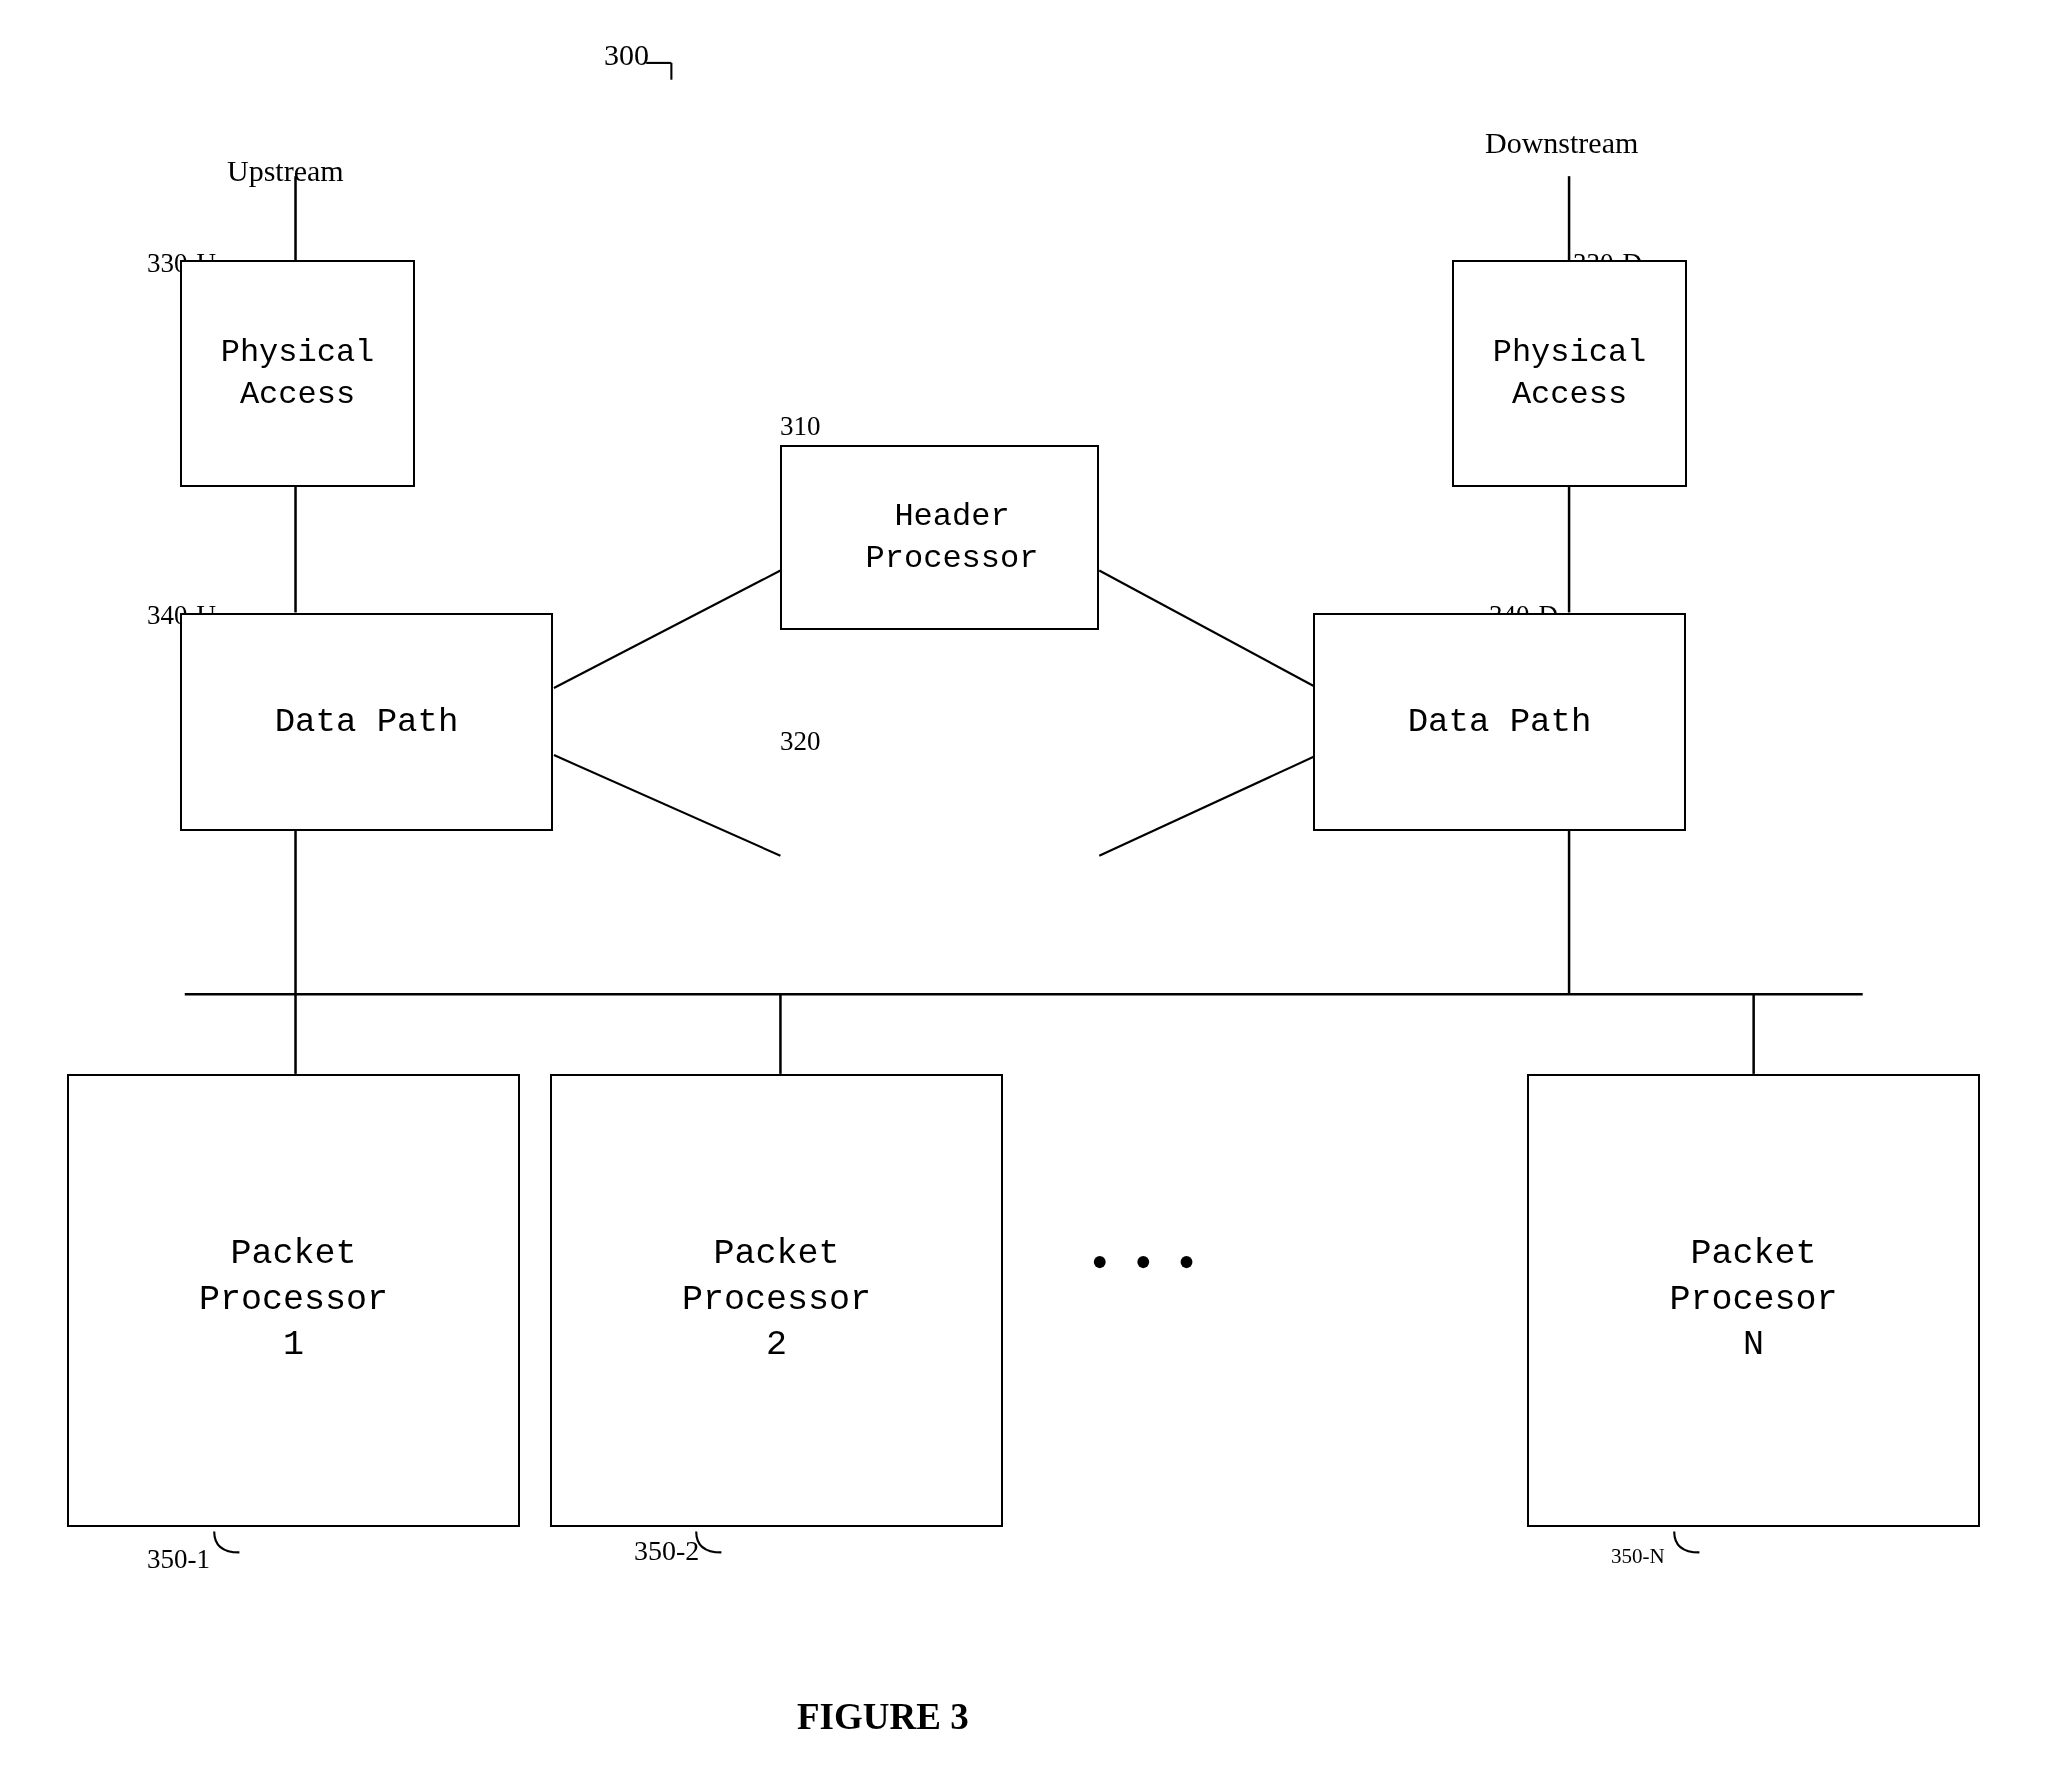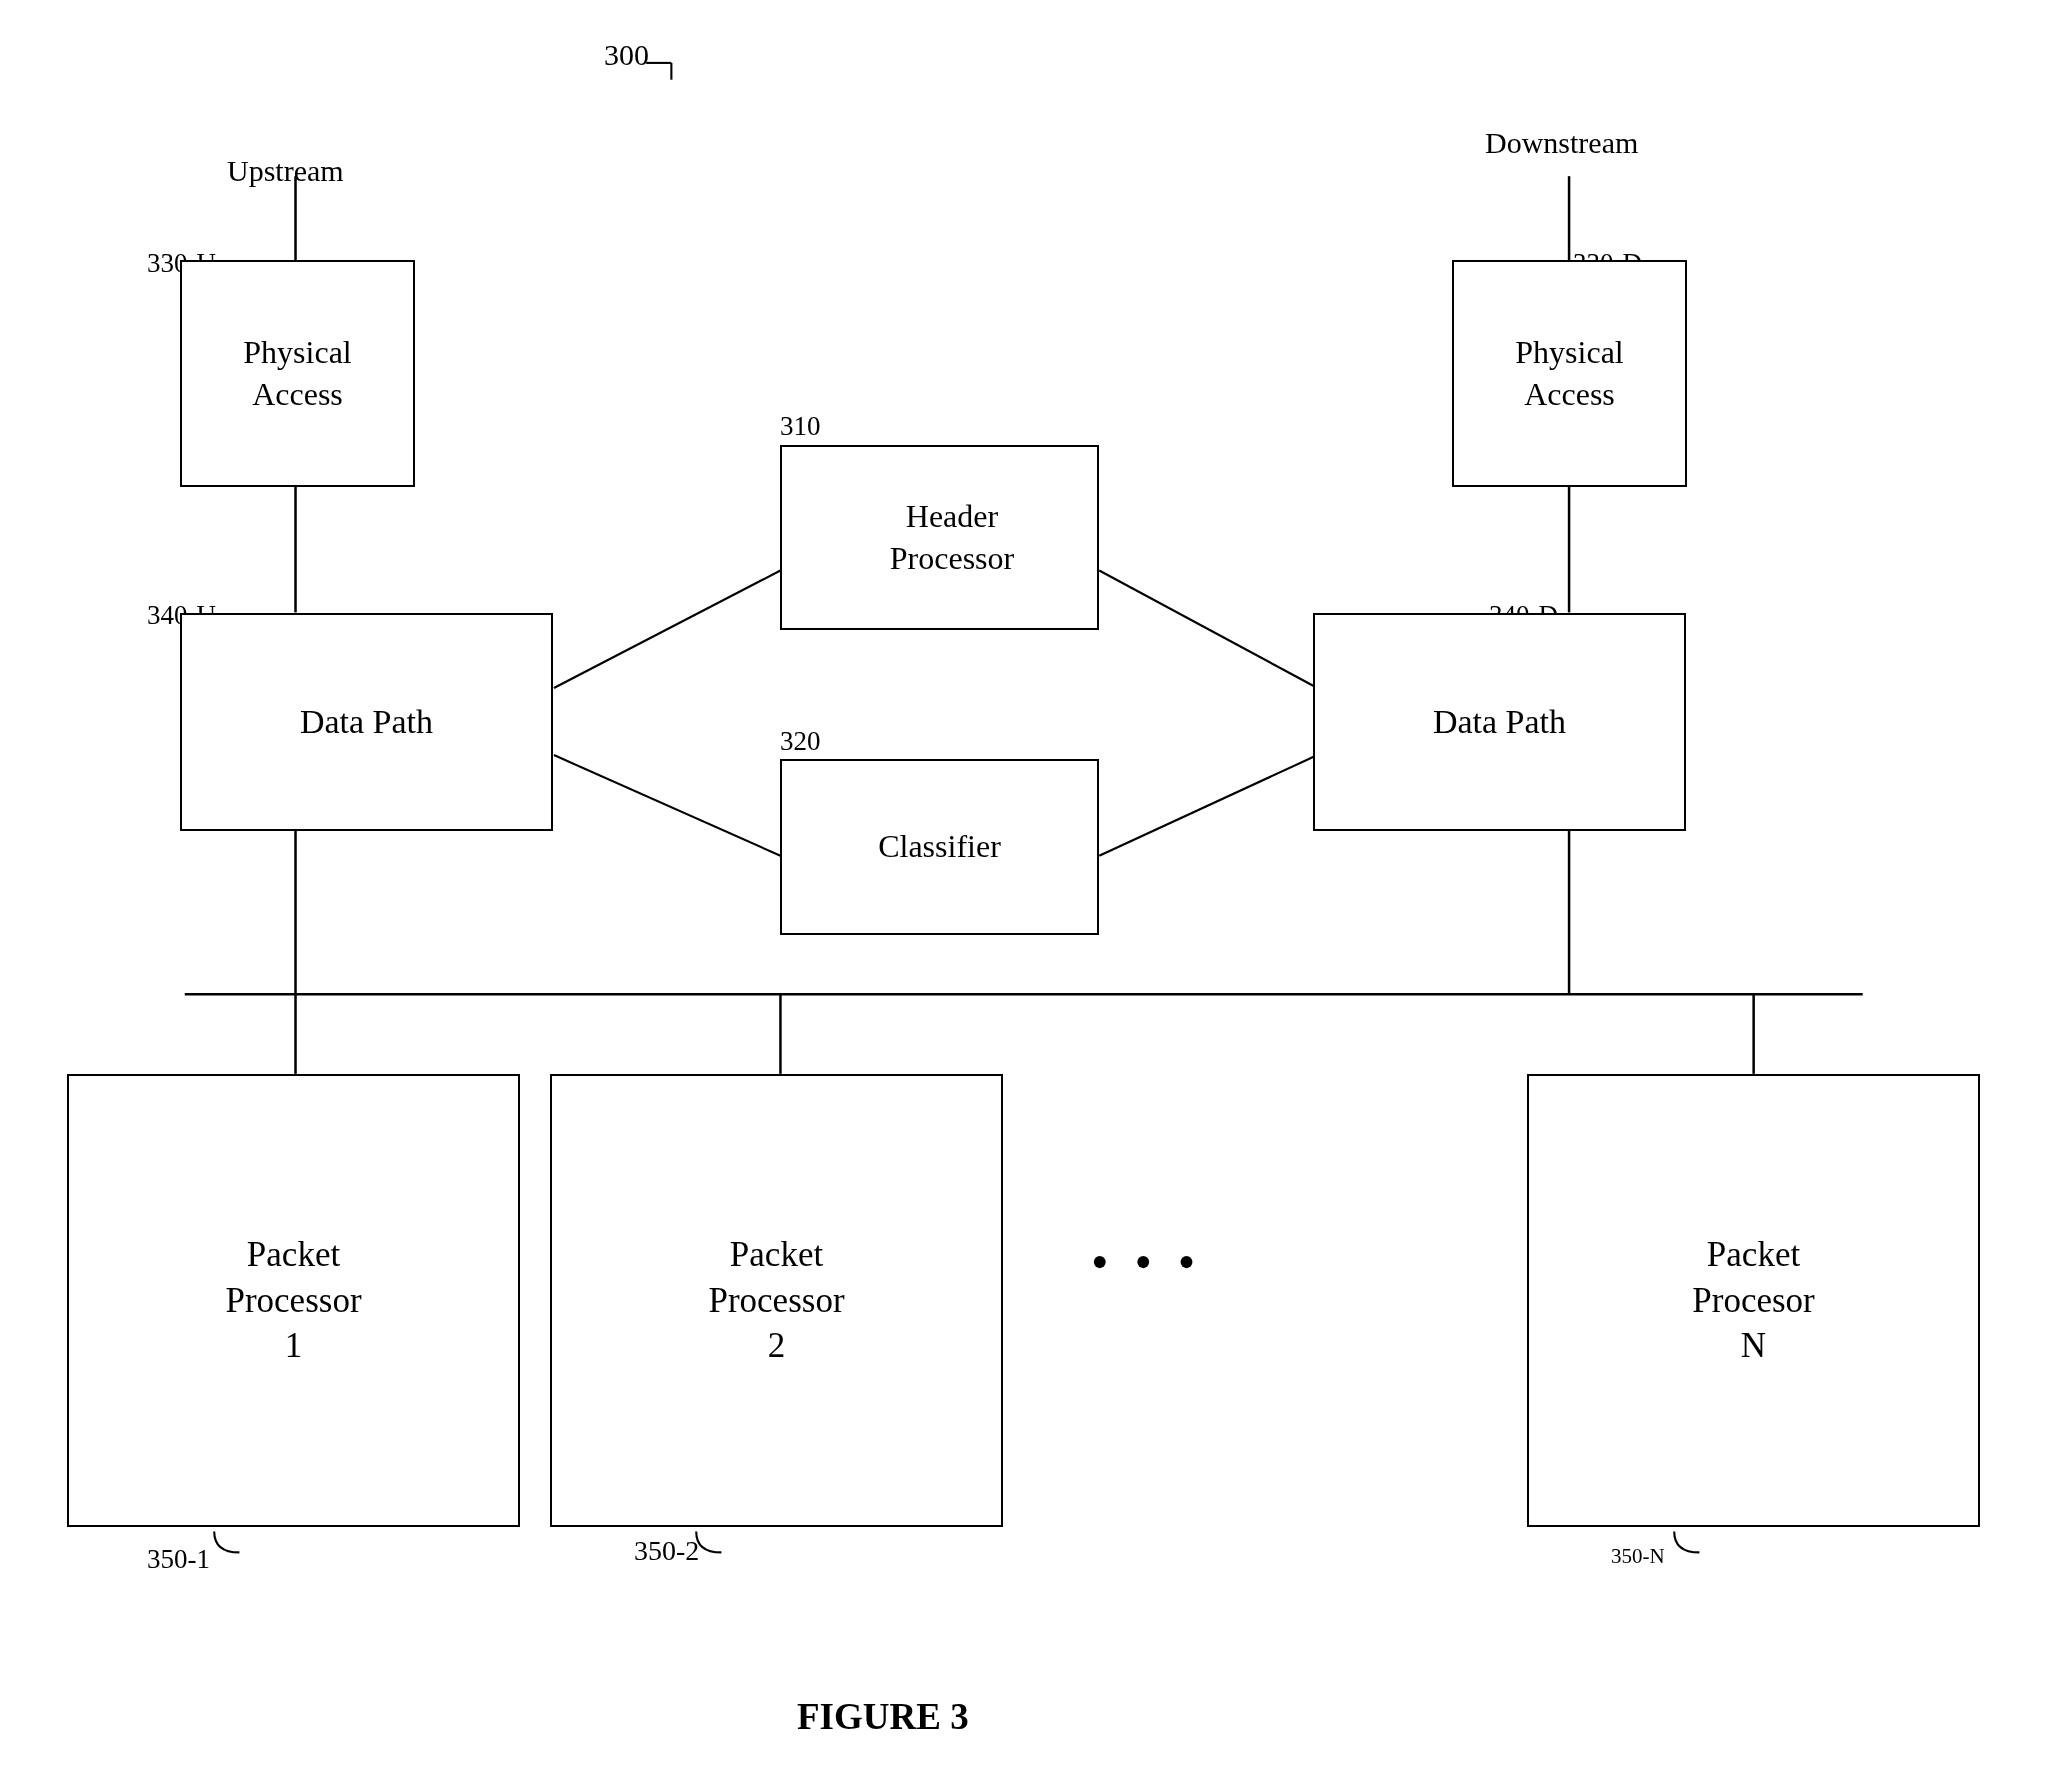--- a/index.html
+++ b/index.html
@@ -25,20 +25,21 @@
     .box {
       position: absolute;
       border: 2.5px solid #000;
       background: #fff;
       display: flex;
       align-items: center;
       justify-content: center;
       text-align: center;
       font-size: 32px;
       line-height: 1.3;
+      font-family: Liberation Mono, monospace;
     }
     svg.lines {
       position: absolute;
       top: 0;
       left: 0;
       width: 2050px;
       height: 1787px;
       pointer-events: none;
     }
     .dots {
@@ -106,23 +107,20 @@
   </div>
 
   <div class="label" style="left: 780px; top: 411px; font-size:27px;">310</div>
 
   <div class="box" style="left: 780px; top: 445px; width: 319px; height: 185px; font-size:32px;padding-left:25px;">
     Header<br>Processor
   </div>
 
   <div class="label" style="left: 780px; top: 726px; font-size:27px;">320</div>
 
-  <div class="box" style="left: 780px; top: 759px; width: 319px; height: 176px; font-size:32px;">
-    Classifier
-  </div>
 
   <div class="label" style="left: 147px; top: 600px; font-size:27px;">340-U</div>
 
   <div class="box" style="left: 180px; top: 613px; width: 373px; height: 218px; font-size:34px;">
     Data Path
   </div>
 
   <div class="label" style="left: 1489px; top: 600px; font-size:27px;">340-D</div>
 
   <div class="box" style="left: 1313px; top: 613px; width: 373px; height: 218px; font-size:34px;">

